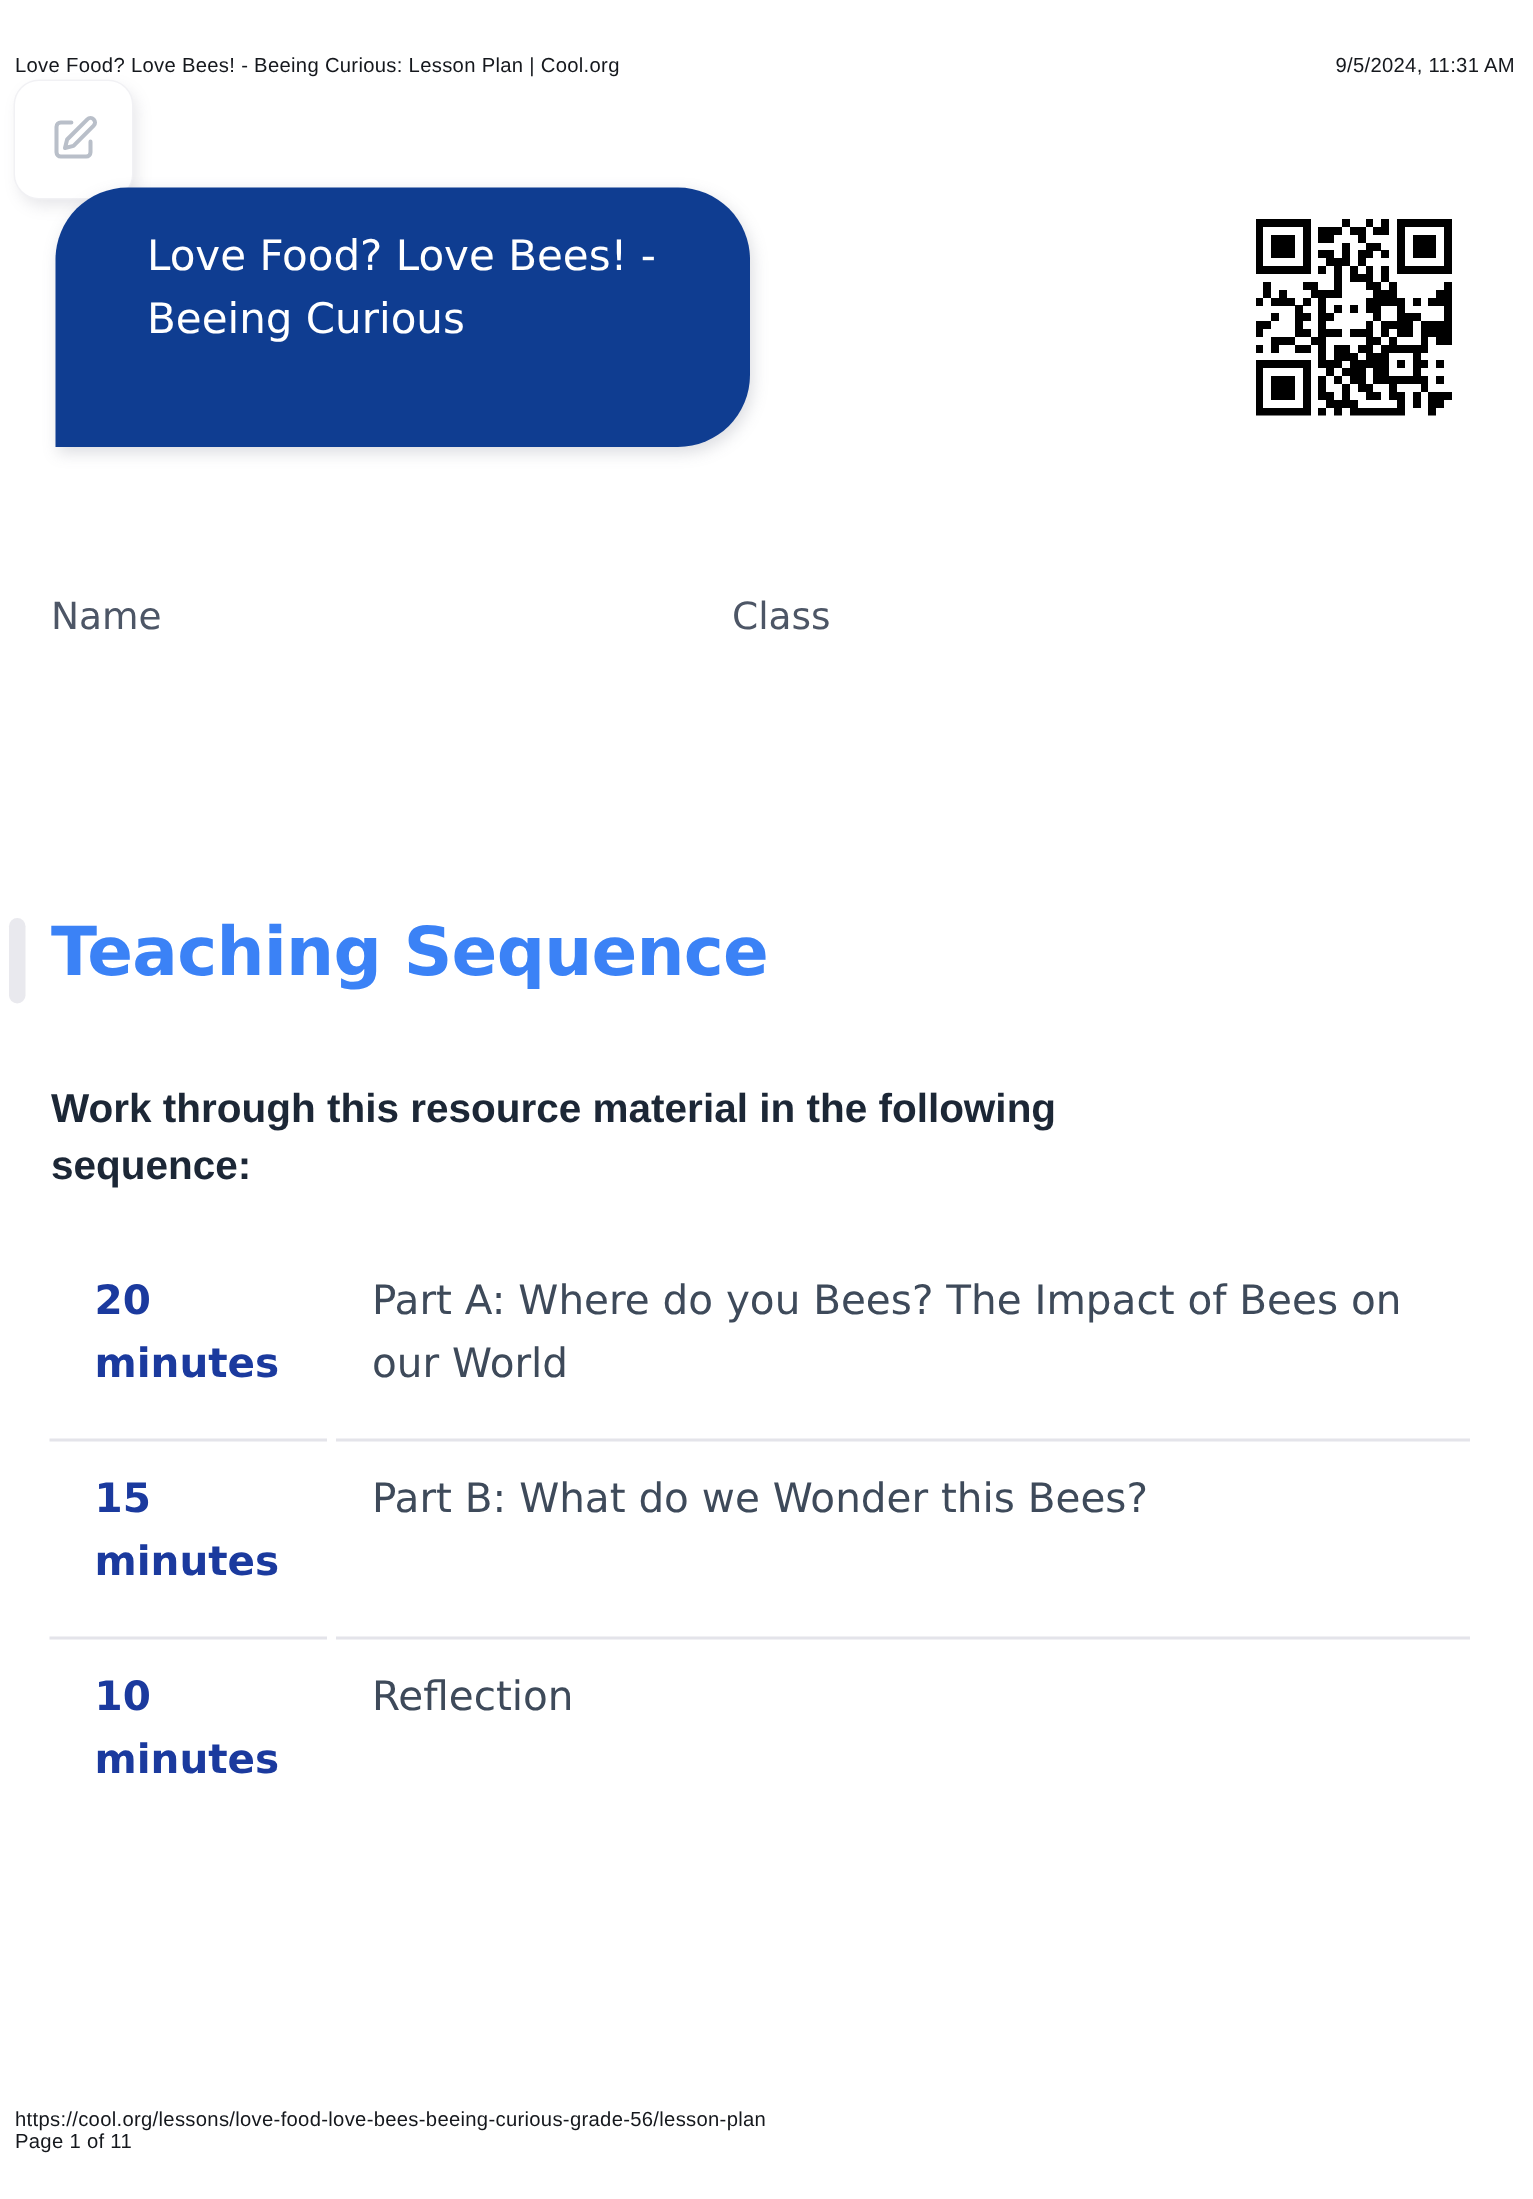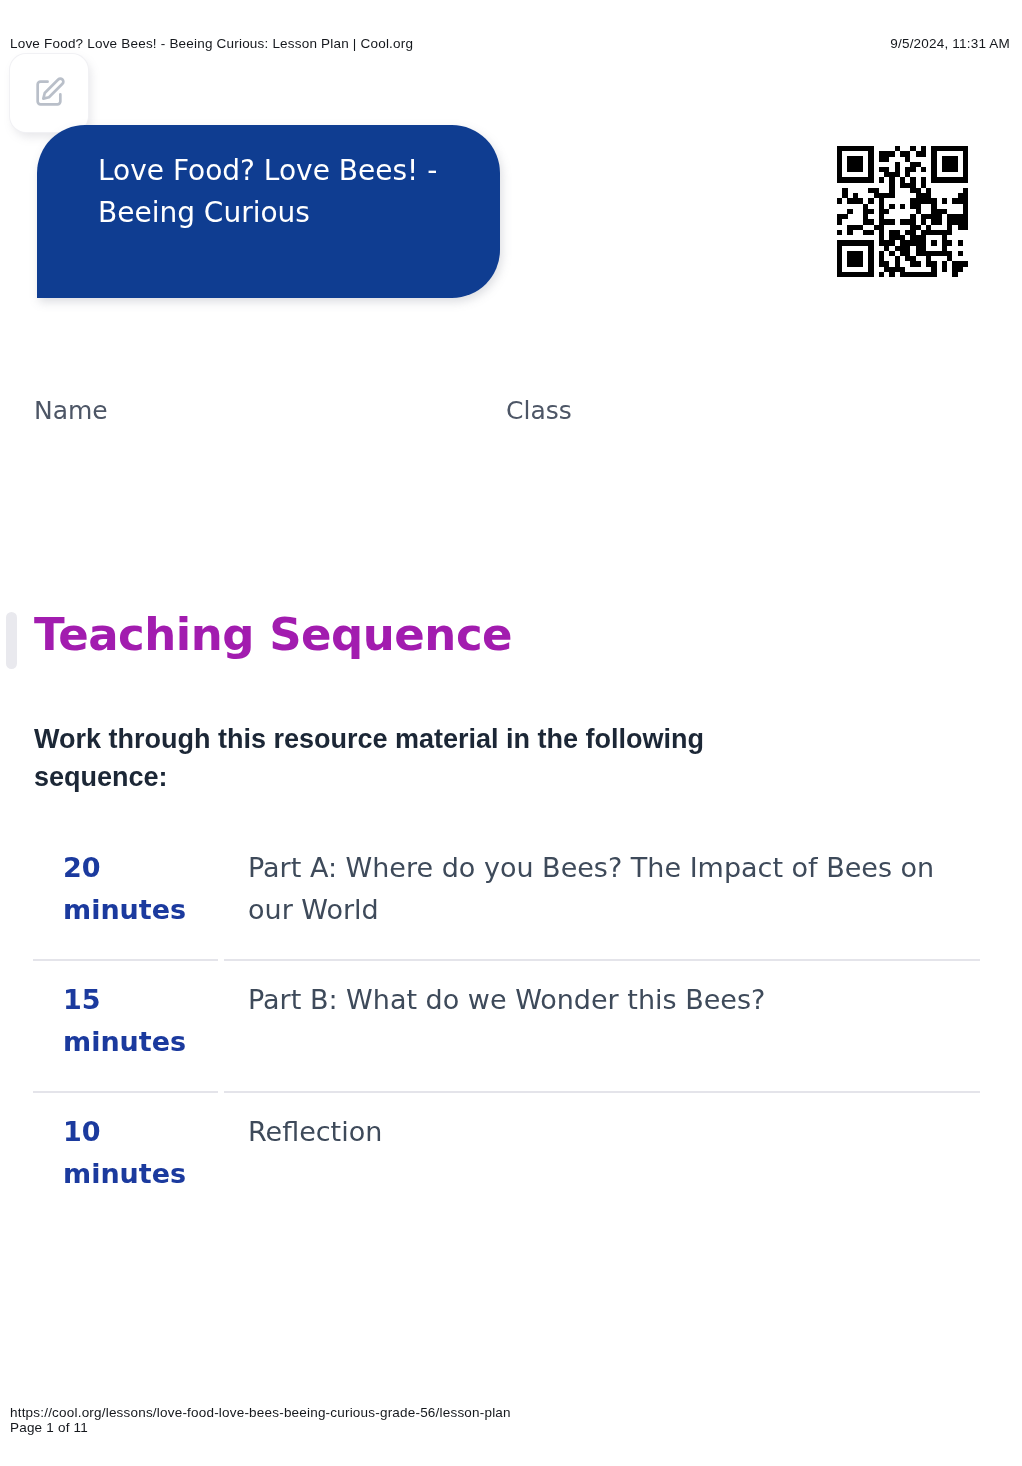--- a/index.html
+++ b/index.html
@@ -77,39 +77,39 @@
 
   
   .fields-row {
     position: absolute;
     left: 34px;
     top: 396px;
     width: 940px;
     font-size: 25px;
     color: #4d5666;
   }
-  .field-class { position: absolute; left: 472px; top: 0; }
+  .field-class { position: absolute; left: 454px; top: 0; }
 
   
   .section-bar {
     position: absolute;
     left: 6px;
     top: 612px;
     width: 11px;
     height: 57px;
     border-radius: 6px;
     background: #e9e9ee;
   }
   .section-heading {
     position: absolute;
     left: 34px;
     top: 608px;
     font-size: 45px;
     font-weight: bold;
-    color: #a21caf;
+    color: #3b82f6;
     letter-spacing: -0.5px;
   }
 
   
   .intro {
     position: absolute;
     left: 34px;
     top: 720px;
     width: 800px;
     font-family: "Liberation Sans", sans-serif;

